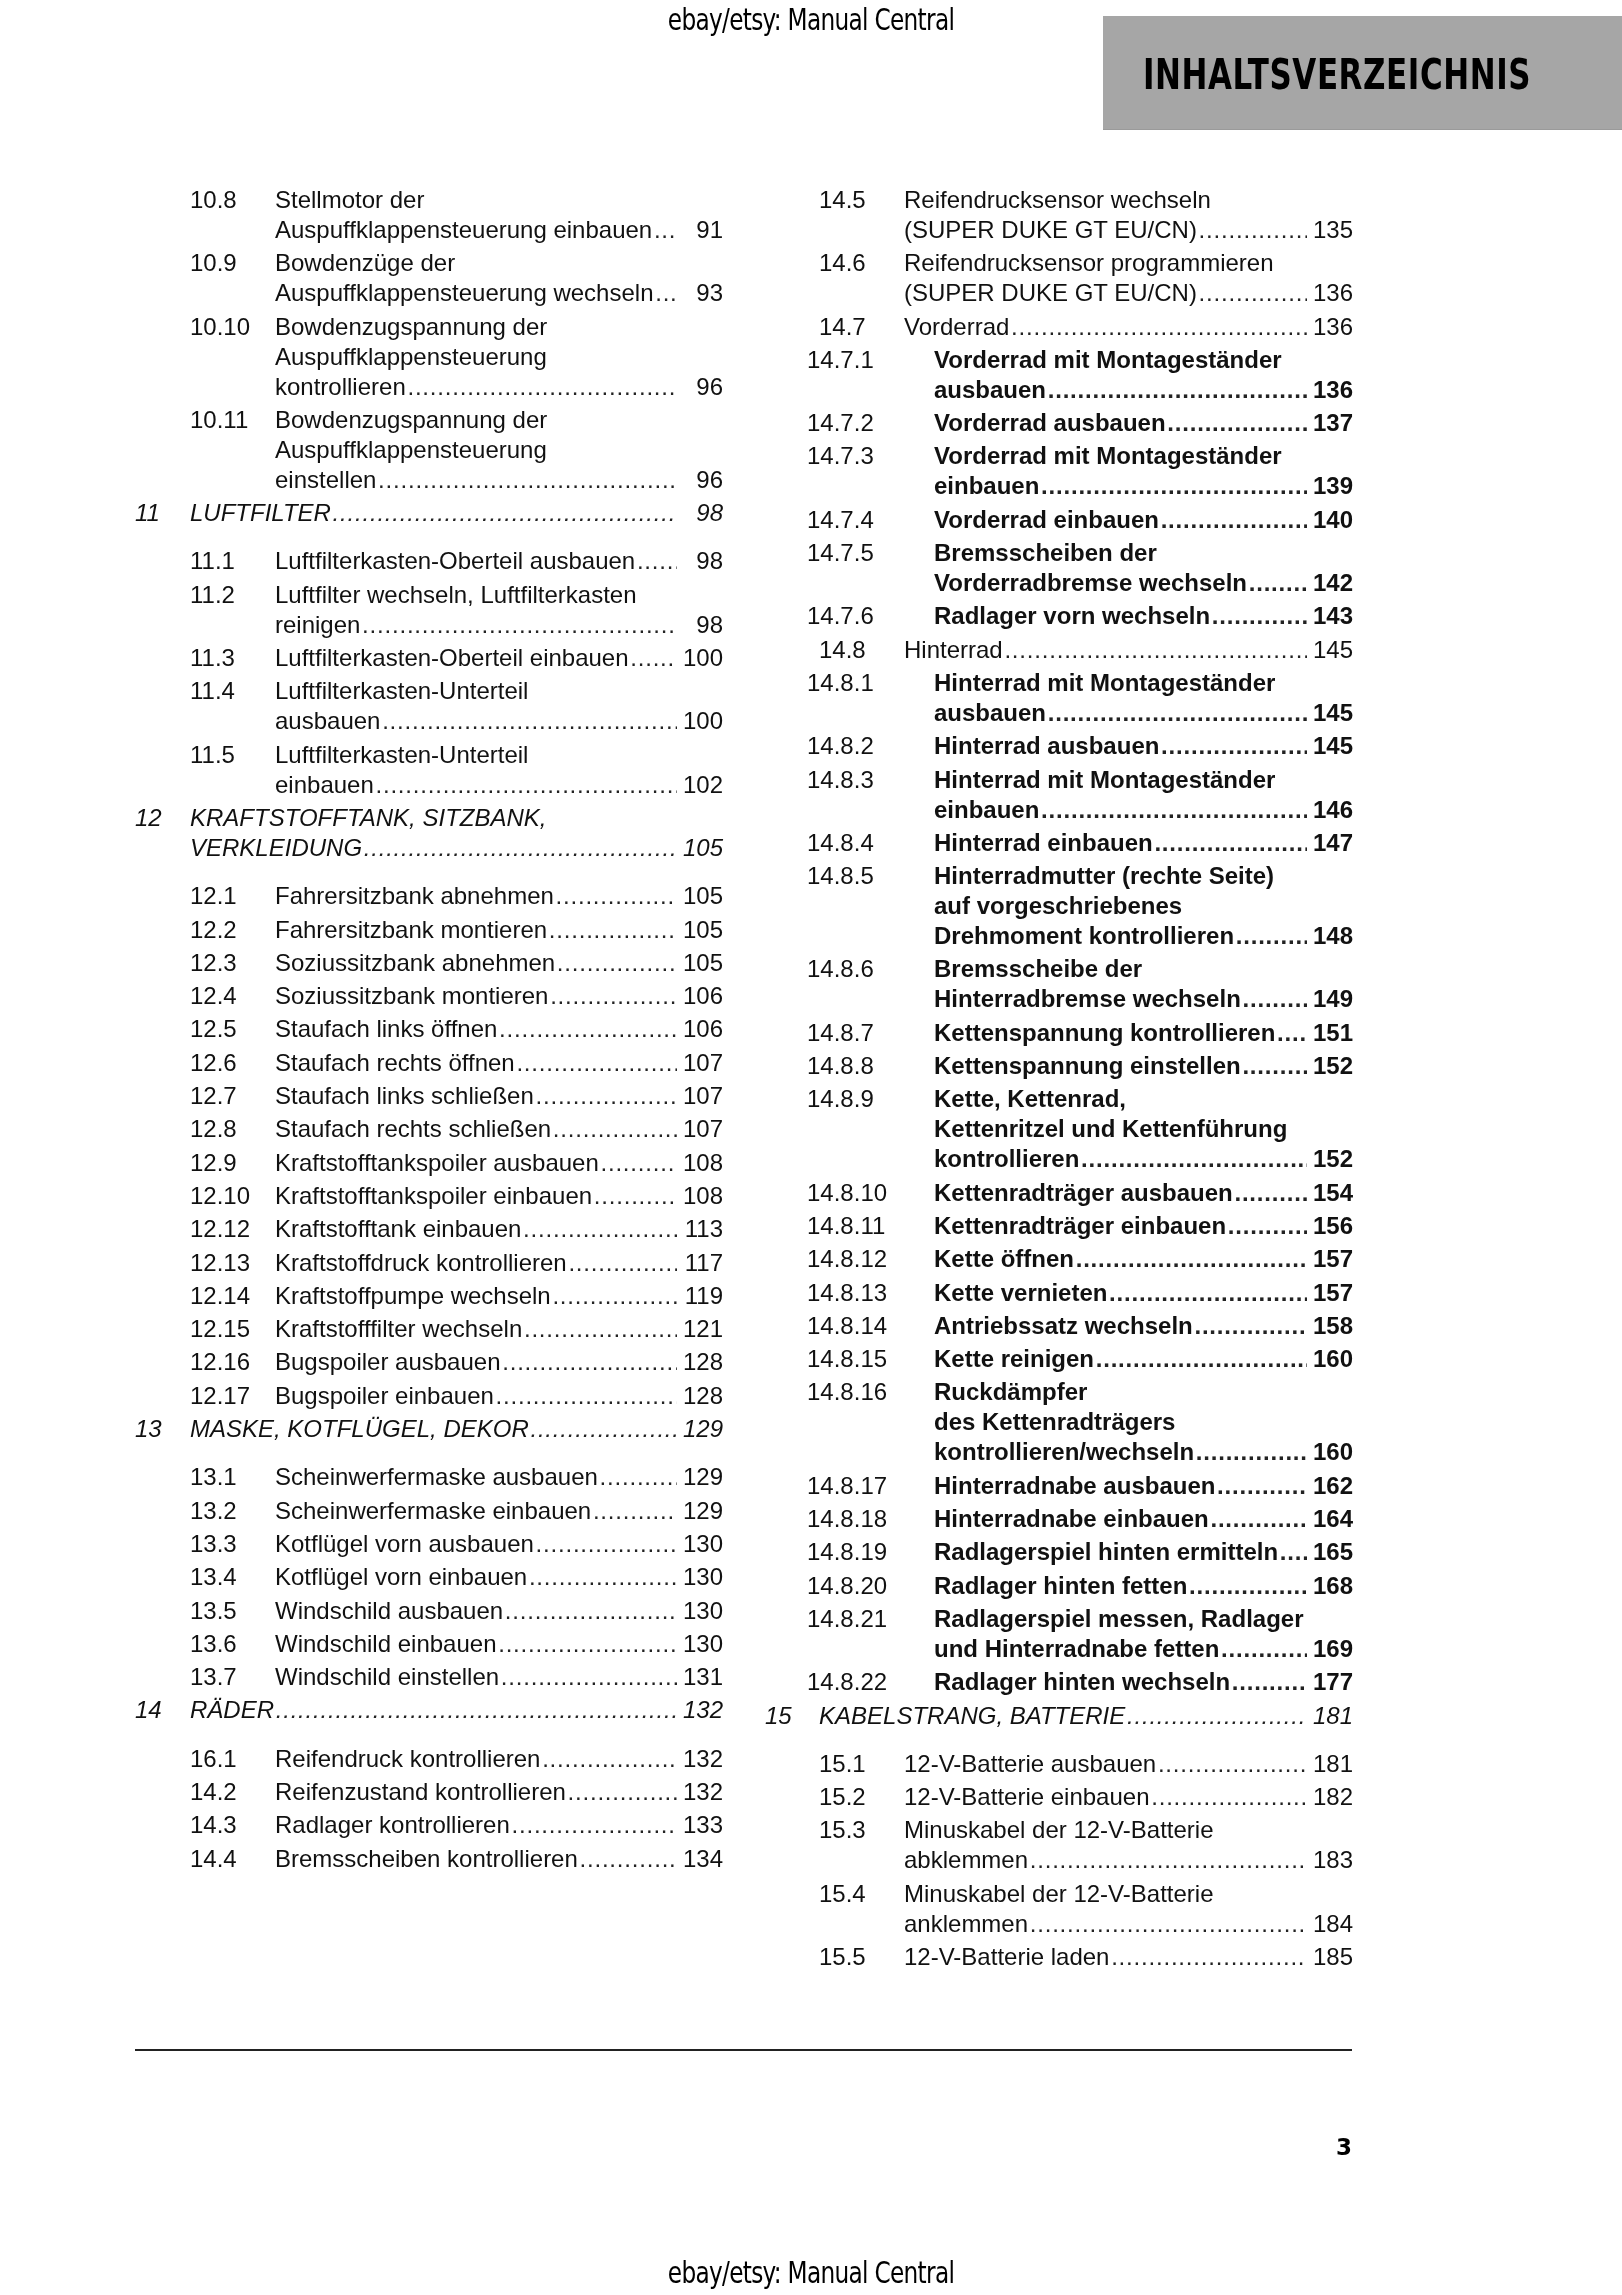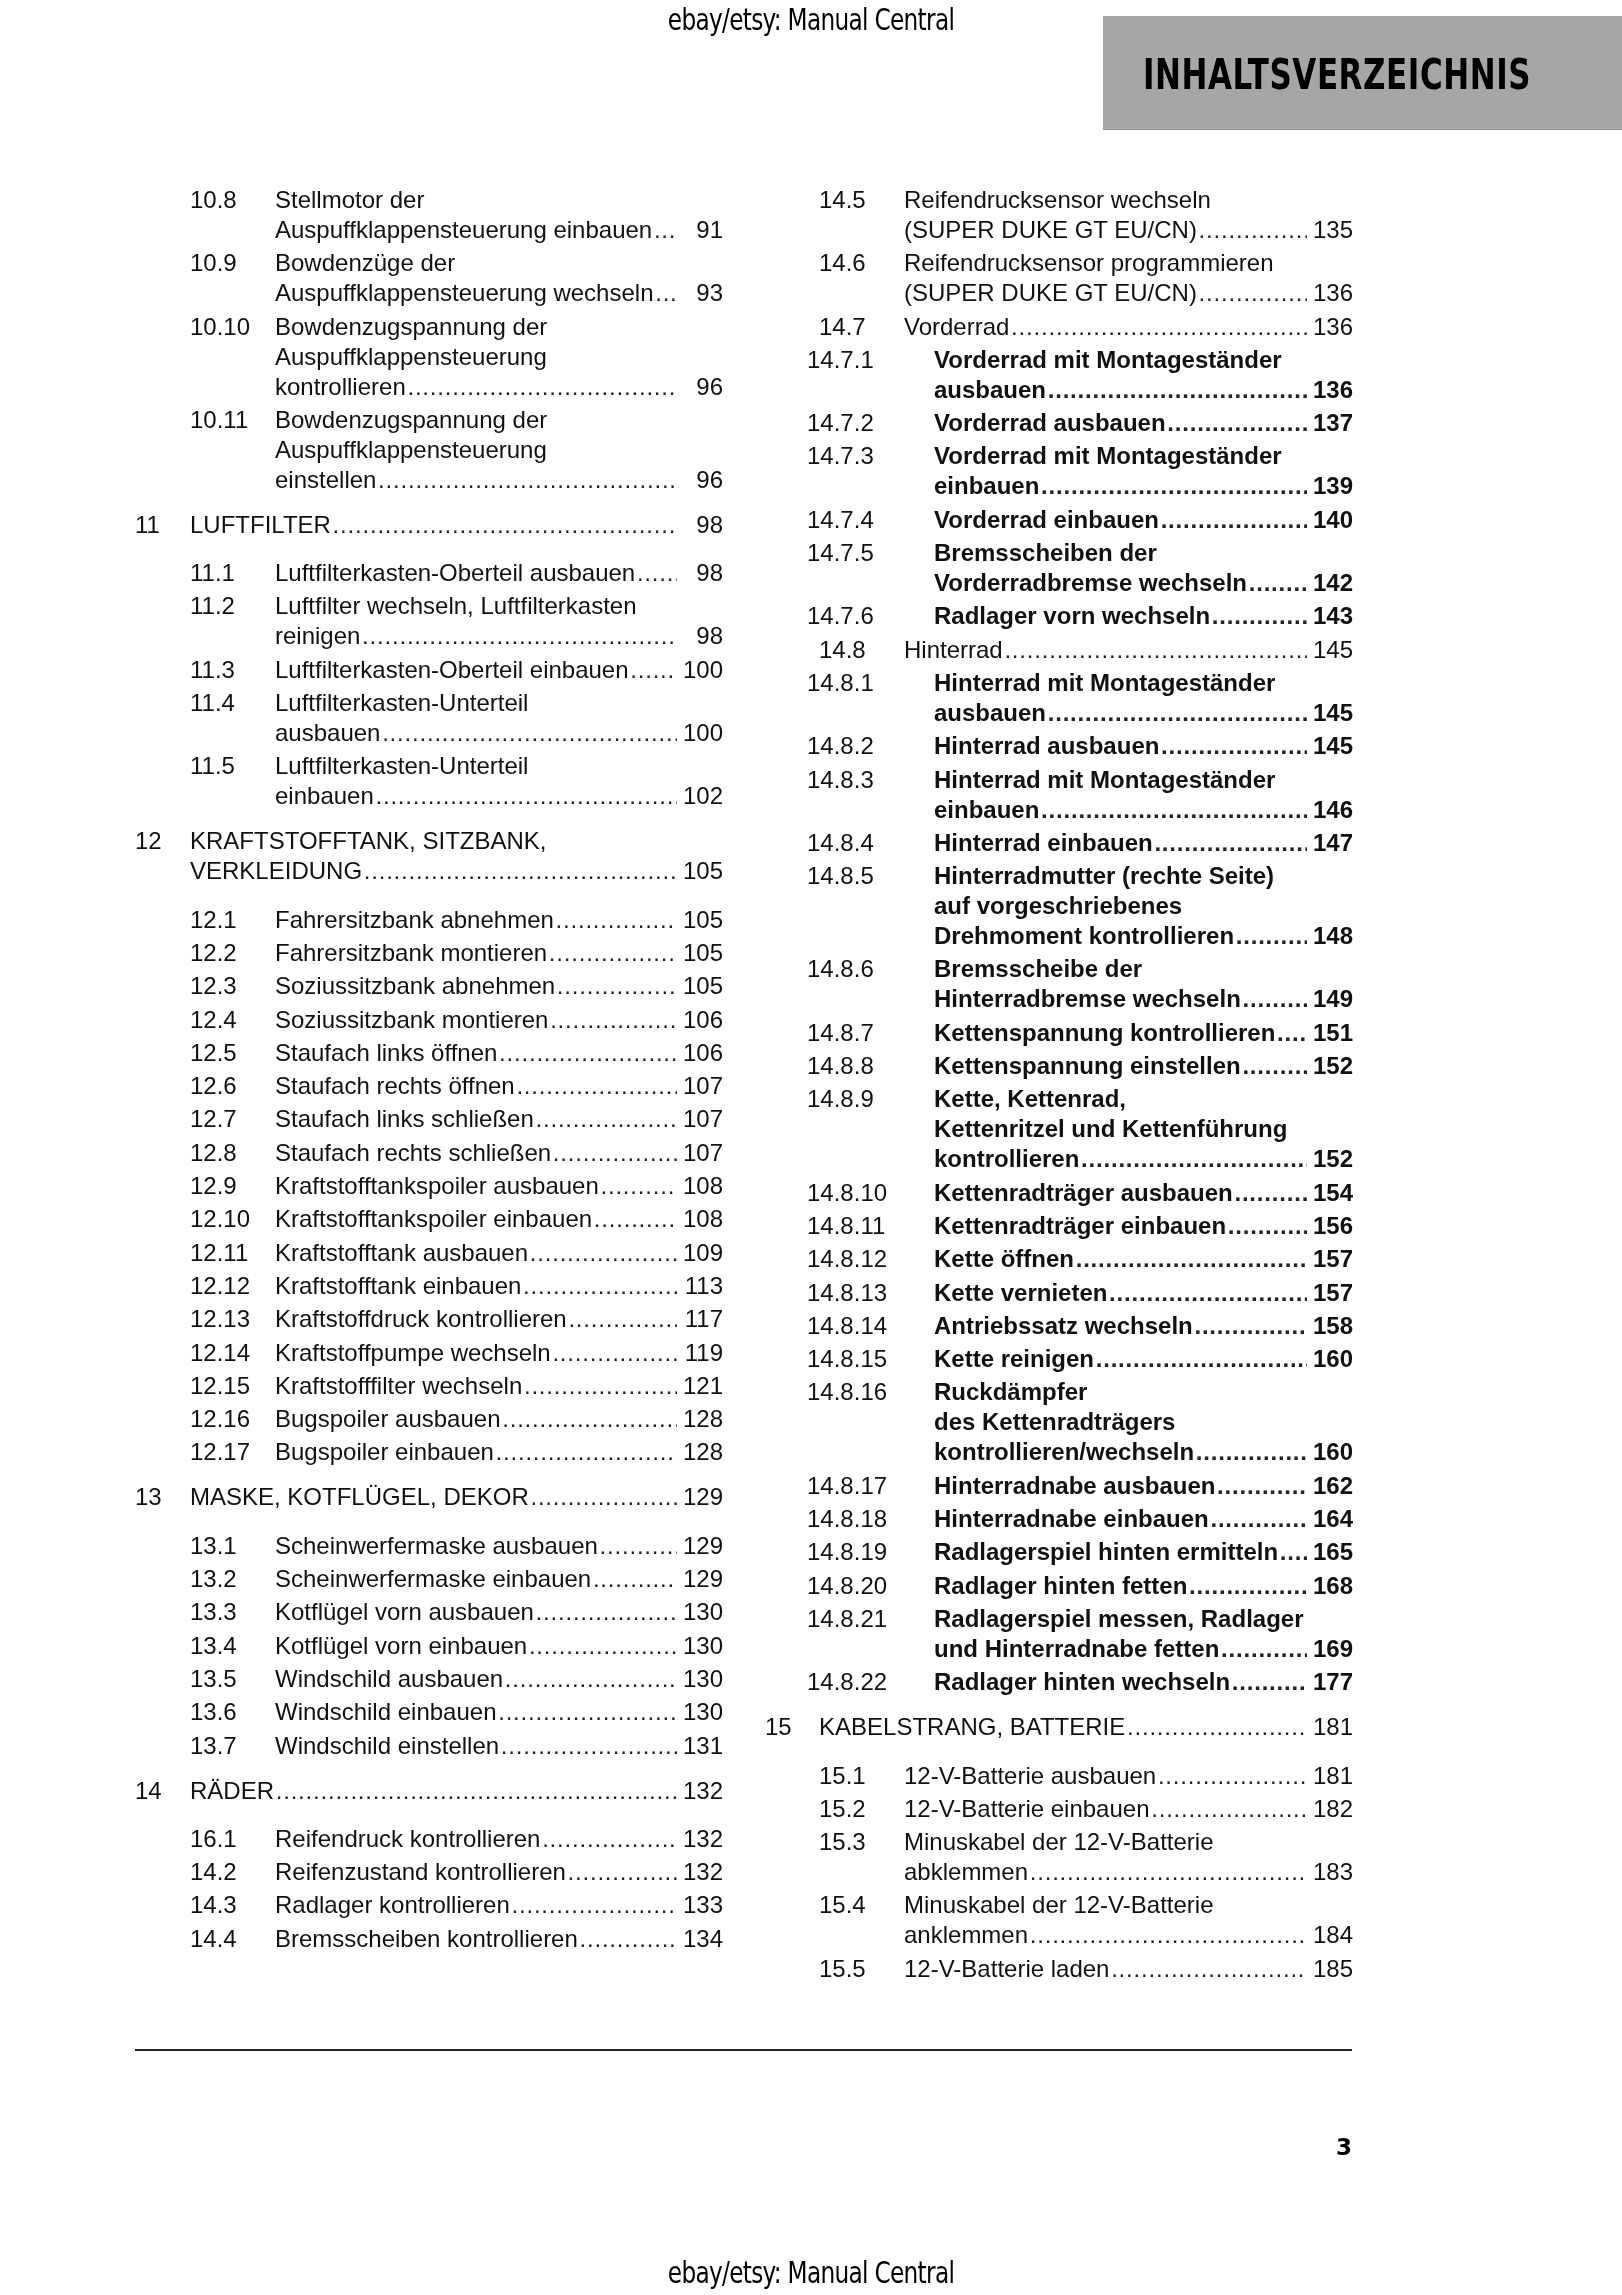--- a/index.html
+++ b/index.html
@@ -20,21 +20,21 @@
   .col-right { left: 765px; width: 588px; }
   .entry { position: relative; font-size: 24px; line-height: 30px; margin-bottom: 3.3px; }
   .entry .num { position: absolute; left: 0; top: 0; white-space: nowrap; }
   .entry .body { position: relative; }
   .entry .line { display: flex; align-items: baseline; white-space: nowrap; }
   .entry .line .txt { flex: 0 0 auto; }
   .entry .line .dots { flex: 1 1 auto; overflow: hidden; margin: 0 3.3px 0 1.7px; color: #222;
                        letter-spacing: 0.8px; }
   .entry .line .dots::before { content: "........................................................................................................................................................"; }
   .entry .line .pg { flex: 0 0 auto; width: 43px; text-align: right; }
-  .chapter { margin-top: 15px; margin-bottom: 18.3px; }
+  .chapter { margin-top: 3px; margin-bottom: 18.3px; font-style: italic; }
   
   .col-left .lvl0 .body { margin-left: 55px; }
   .col-left .lvl1 .num { left: 55px; }
   .col-left .lvl1 .body { margin-left: 140px; }
   
   .col-right .lvl0 .body { margin-left: 54px; }
   .col-right .lvl1 .num { left: 54px; }
   .col-right .lvl1 .body { margin-left: 139px; }
   .col-right .lvl2 .num { left: 42px; }
   .col-right .lvl2 .body { margin-left: 169px; font-weight: bold; }
@@ -287,30 +287,20 @@
       <span class="num">12.10</span>
       <div class="body">
         <div class="line">
           <span class="txt">Kraftstofftankspoiler einbauen</span>
           <span class="dots"></span>
           <span class="pg">108</span>
         </div>
       </div>
     </div>
     <div class="entry lvl1">
-      <span class="num">12.11</span>
-      <div class="body">
-        <div class="line">
-          <span class="txt">Kraftstofftank ausbauen</span>
-          <span class="dots"></span>
-          <span class="pg">109</span>
-        </div>
-      </div>
-    </div>
-    <div class="entry lvl1">
       <span class="num">12.12</span>
       <div class="body">
         <div class="line">
           <span class="txt">Kraftstofftank einbauen</span>
           <span class="dots"></span>
           <span class="pg">113</span>
         </div>
       </div>
     </div>
     <div class="entry lvl1">

